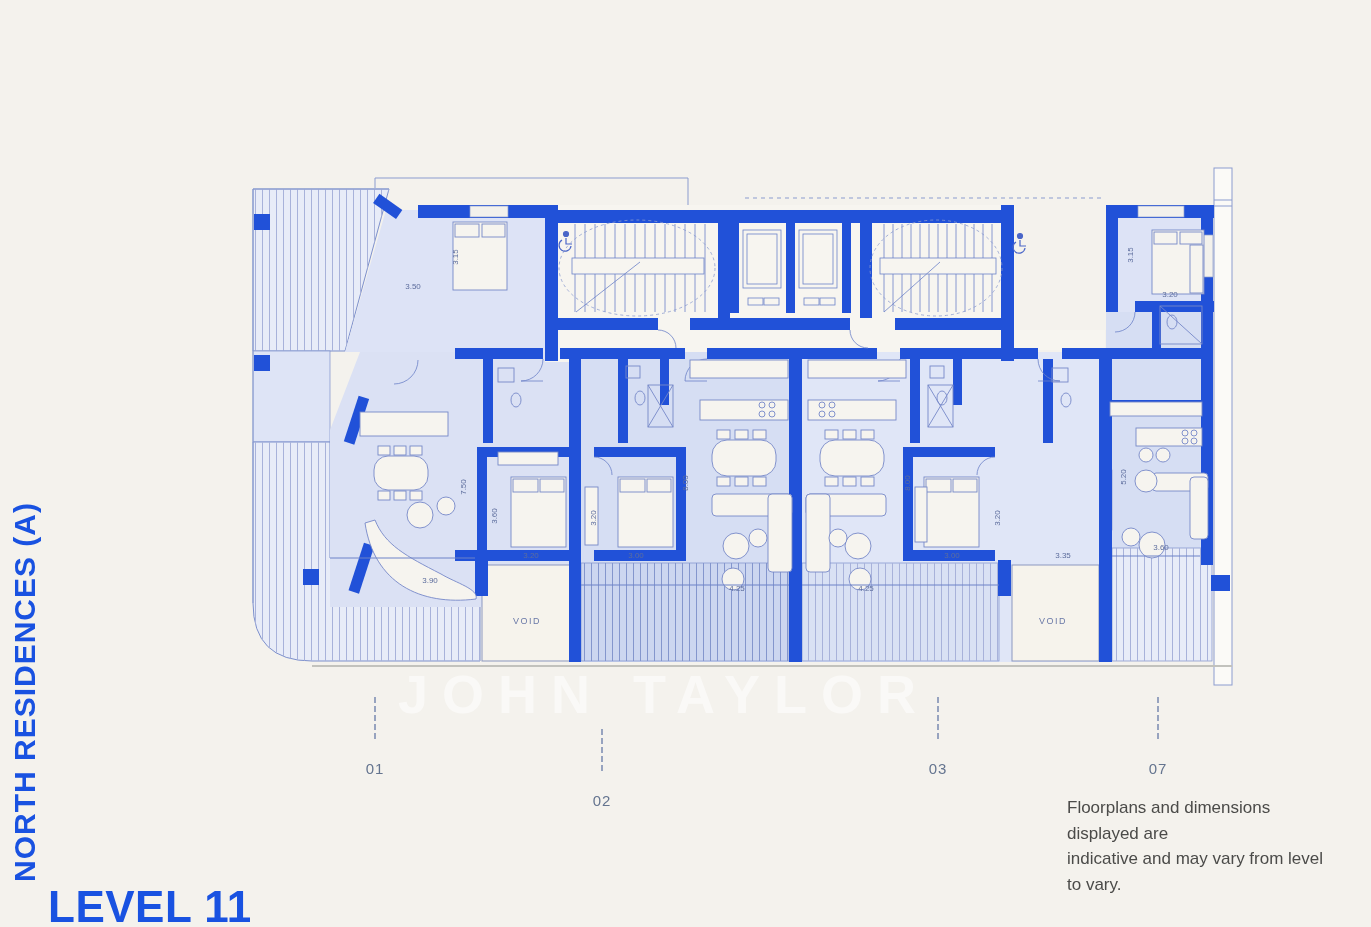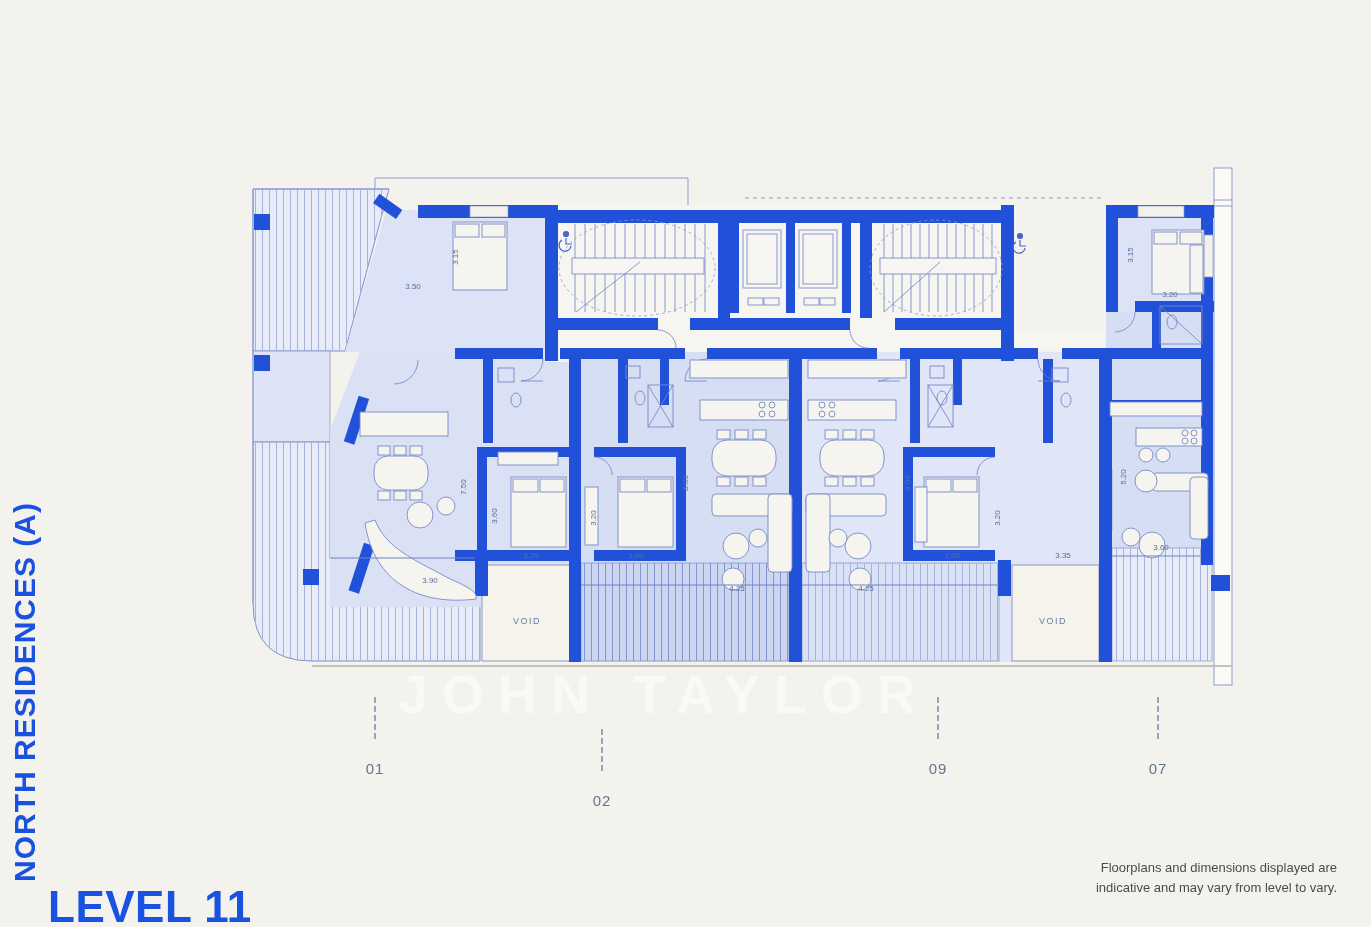--- a/index.html
+++ b/index.html
@@ -13,21 +13,21 @@
     transform:rotate(-90deg);transform-origin:0 0;
     color:#1952e1;font-size:30px;font-weight:800;letter-spacing:1px;
     white-space:nowrap;
   }
   .level-label{
     position:absolute;left:48px;top:882px;
     color:#1952e1;font-size:44px;font-weight:800;letter-spacing:.5px;
   }
   .disclaimer{
     position:absolute;right:34px;bottom:30px;width:270px;
-    color:#4b4b49;font-size:13px;line-height:1.5;text-align:right;
+    color:#4b4b49;font-size:17px;line-height:1.5;text-align:left;
   }
   .watermark{
     position:absolute;left:398px;top:624px;
     color:rgba(255,255,255,.55);font-size:54px;font-weight:700;
     letter-spacing:14px;white-space:nowrap;pointer-events:none;margin-top:39px;
   }
   #plan-svg{position:absolute;left:0;top:0;}
   .unit-marker{position:absolute;text-align:center;width:60px;}
   .unit-marker .tick{
     width:0;height:42px;margin:0 auto 6px auto;
@@ -382,21 +382,21 @@
     <div class="unit-marker" style="left: 345px; top: 697px;">
       <div class="tick"></div>
       <div class="lbl">01</div>
     </div>
     <div class="unit-marker" style="left: 572px; top: 729px;">
       <div class="tick"></div>
       <div class="lbl">02</div>
     </div>
     <div class="unit-marker" style="left: 908px; top: 697px;">
       <div class="tick"></div>
-      <div class="lbl">09</div>
+      <div class="lbl">03</div>
     </div>
     <div class="unit-marker" style="left: 1128px; top: 697px;">
       <div class="tick"></div>
       <div class="lbl">07</div>
     </div>
   </div>
 
 <div class="level-label">LEVEL 11</div>
 <div class="disclaimer">
   <div>Floorplans and dimensions displayed are</div>

